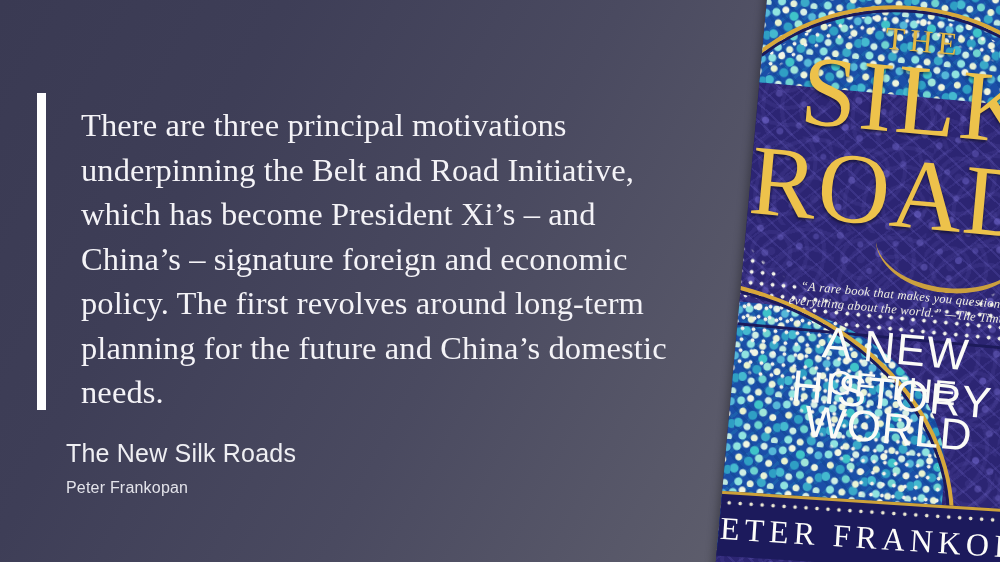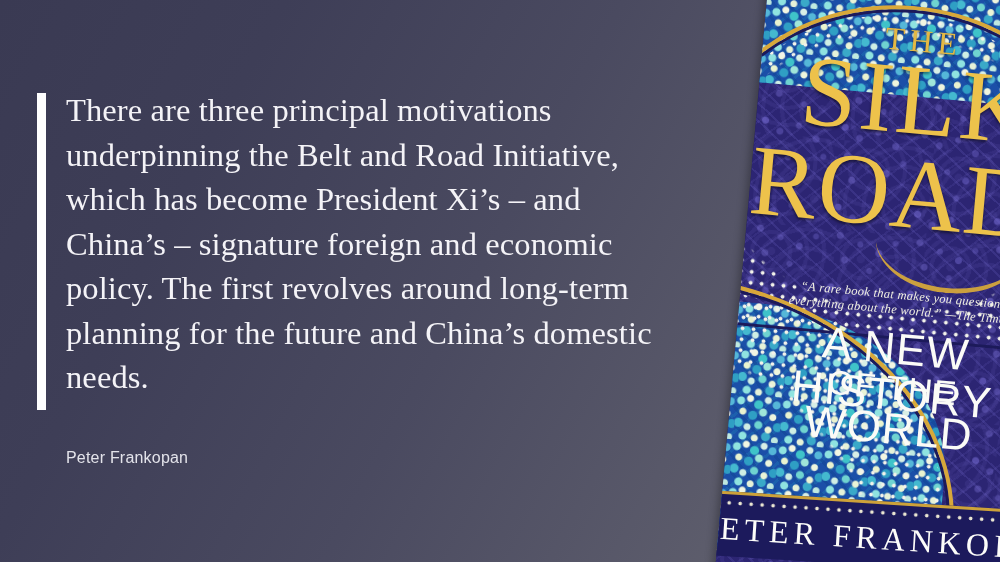--- a/index.html
+++ b/index.html
@@ -38,21 +38,21 @@
     top: 0;
     width: 9px;
     height: 317px;
     background: #ffffff;
   }
   #quote-text {
     position: absolute;
     left: 29px;
     top: -5px;
     width: 610px;
-    margin: 0;
+    margin: 15px;
     color: #f4f3f7;
     font-family: "Liberation Serif", "DejaVu Serif", serif;
     font-size: 32.5px;
     line-height: 44.5px;
     letter-spacing: 0.1px;
     white-space: pre-line;
   }
 
   
   #attribution {
@@ -306,20 +306,21 @@
 <body>
 
 <div id="slide">
 
   <div id="quote-block">
     <div id="quote-rule"></div>
     <p id="quote-text">There are three principal motivations underpinning the Belt and Road Initiative, which has become President Xi’s – and China’s – signature foreign and economic policy. The first revolves around long-term planning for the future and China’s domestic needs.</p>
   </div>
 
   <div id="attribution">
+    <p id="source-title">The New Silk Roads</p>
     <p id="source-author">Peter Frankopan</p>
   </div>
 
   <div id="book-cover">
 
     <div class="cover-field"></div>
 
     <div class="mosaic" id="mosaic-top"></div>
     <div class="mosaic" id="mosaic-bottom"></div>
 

